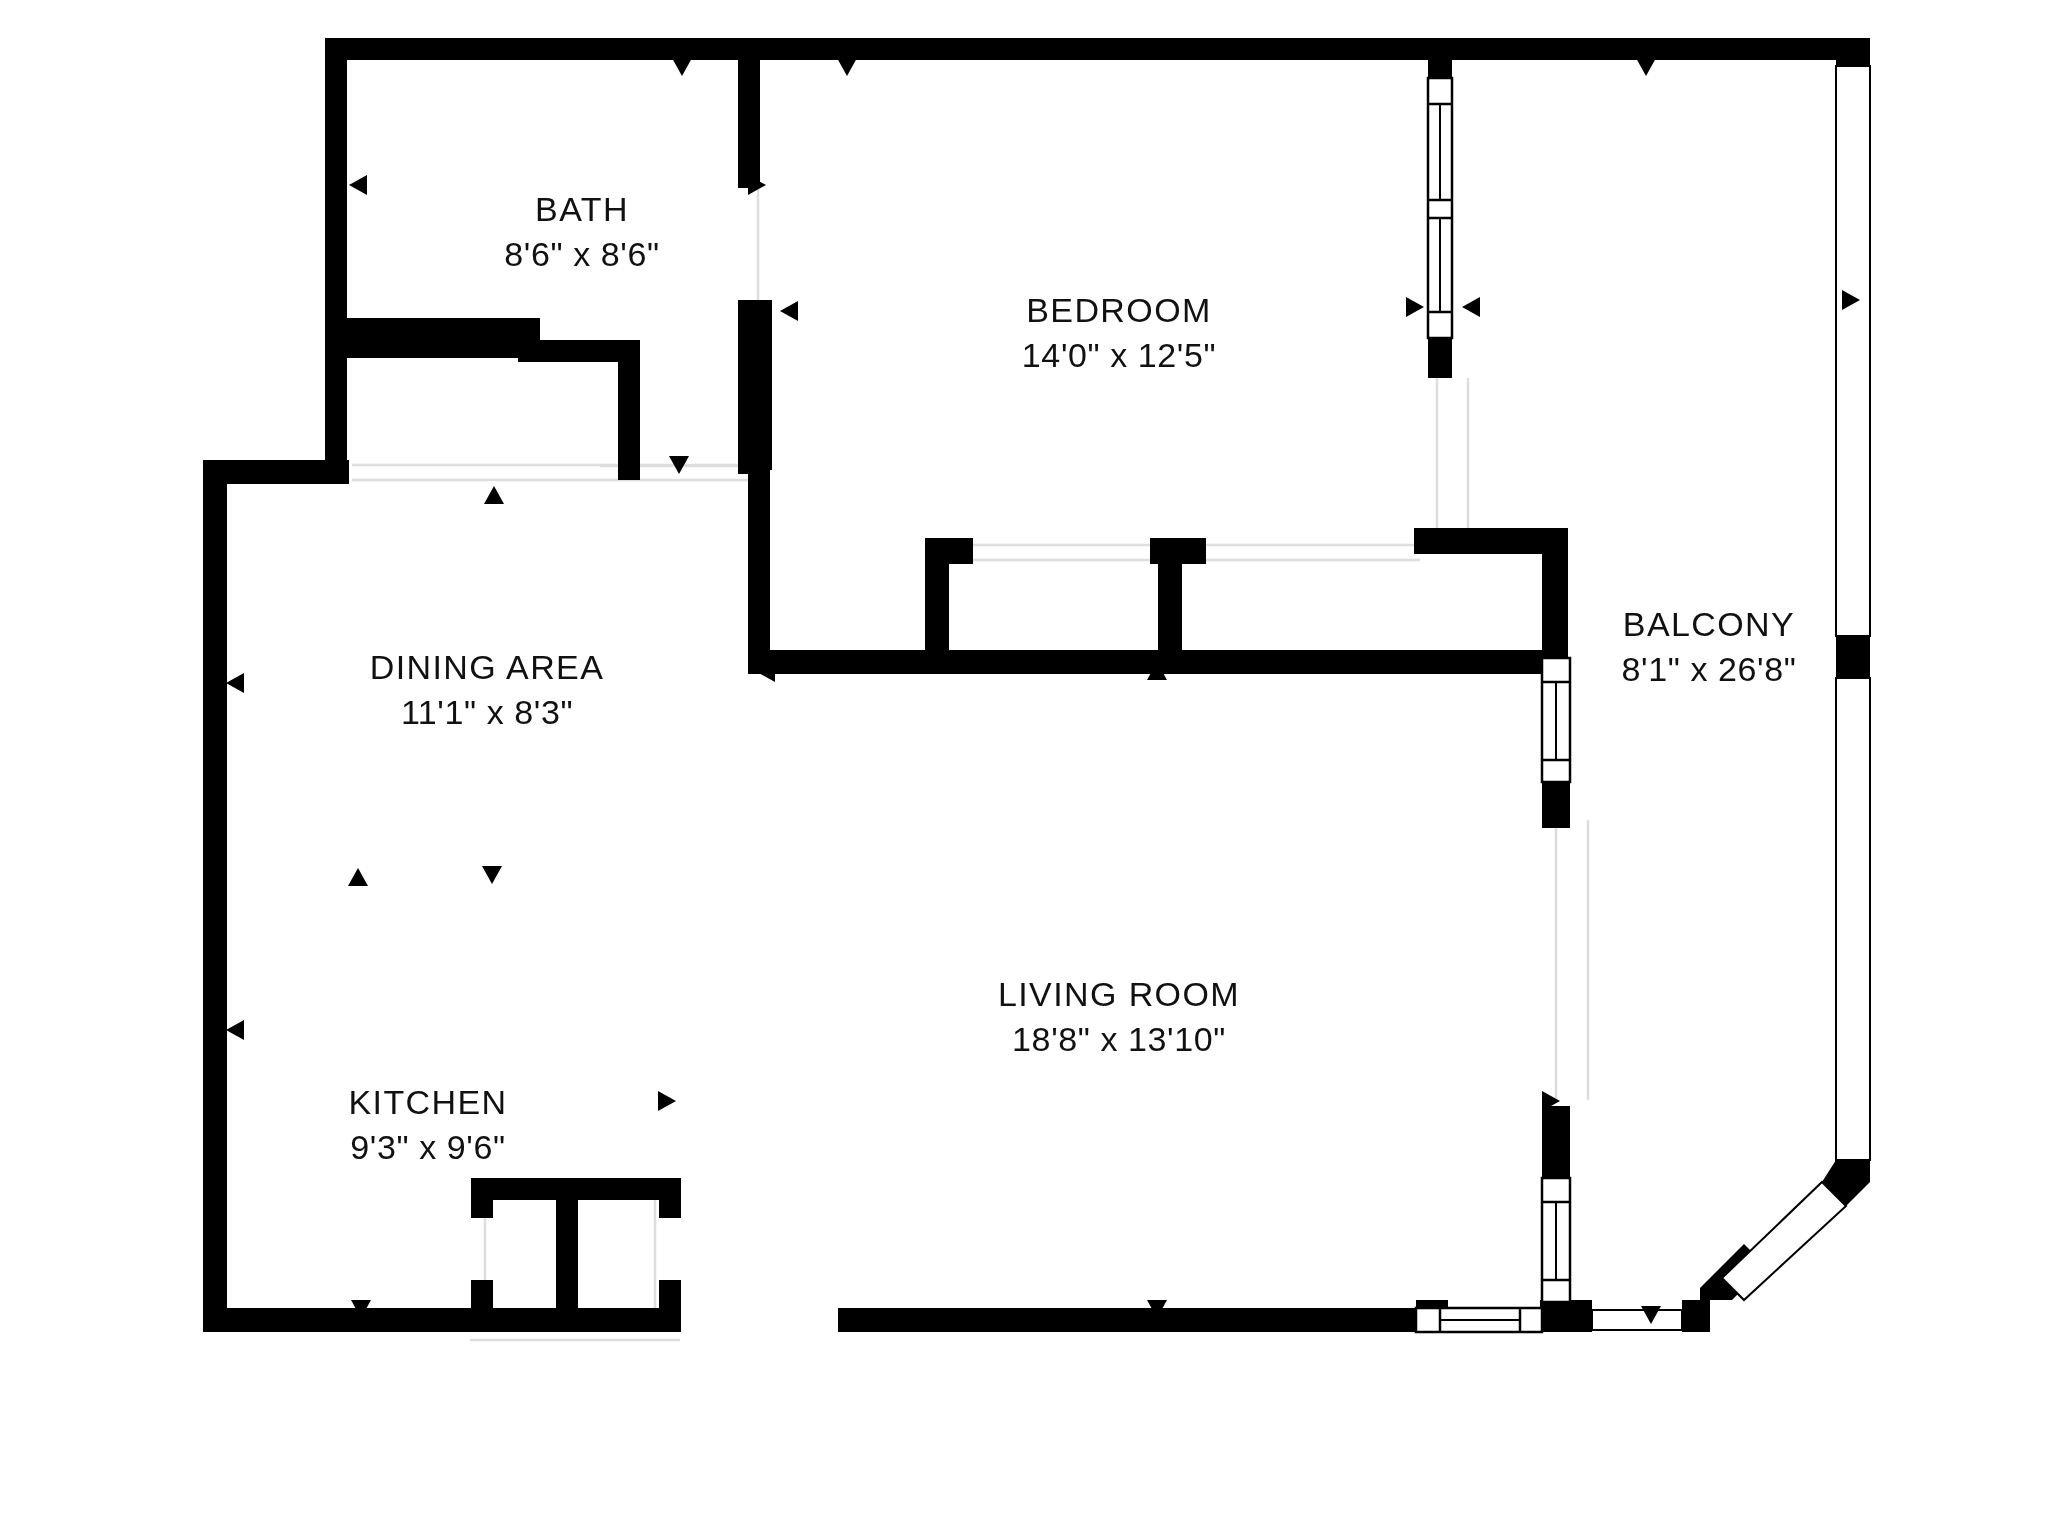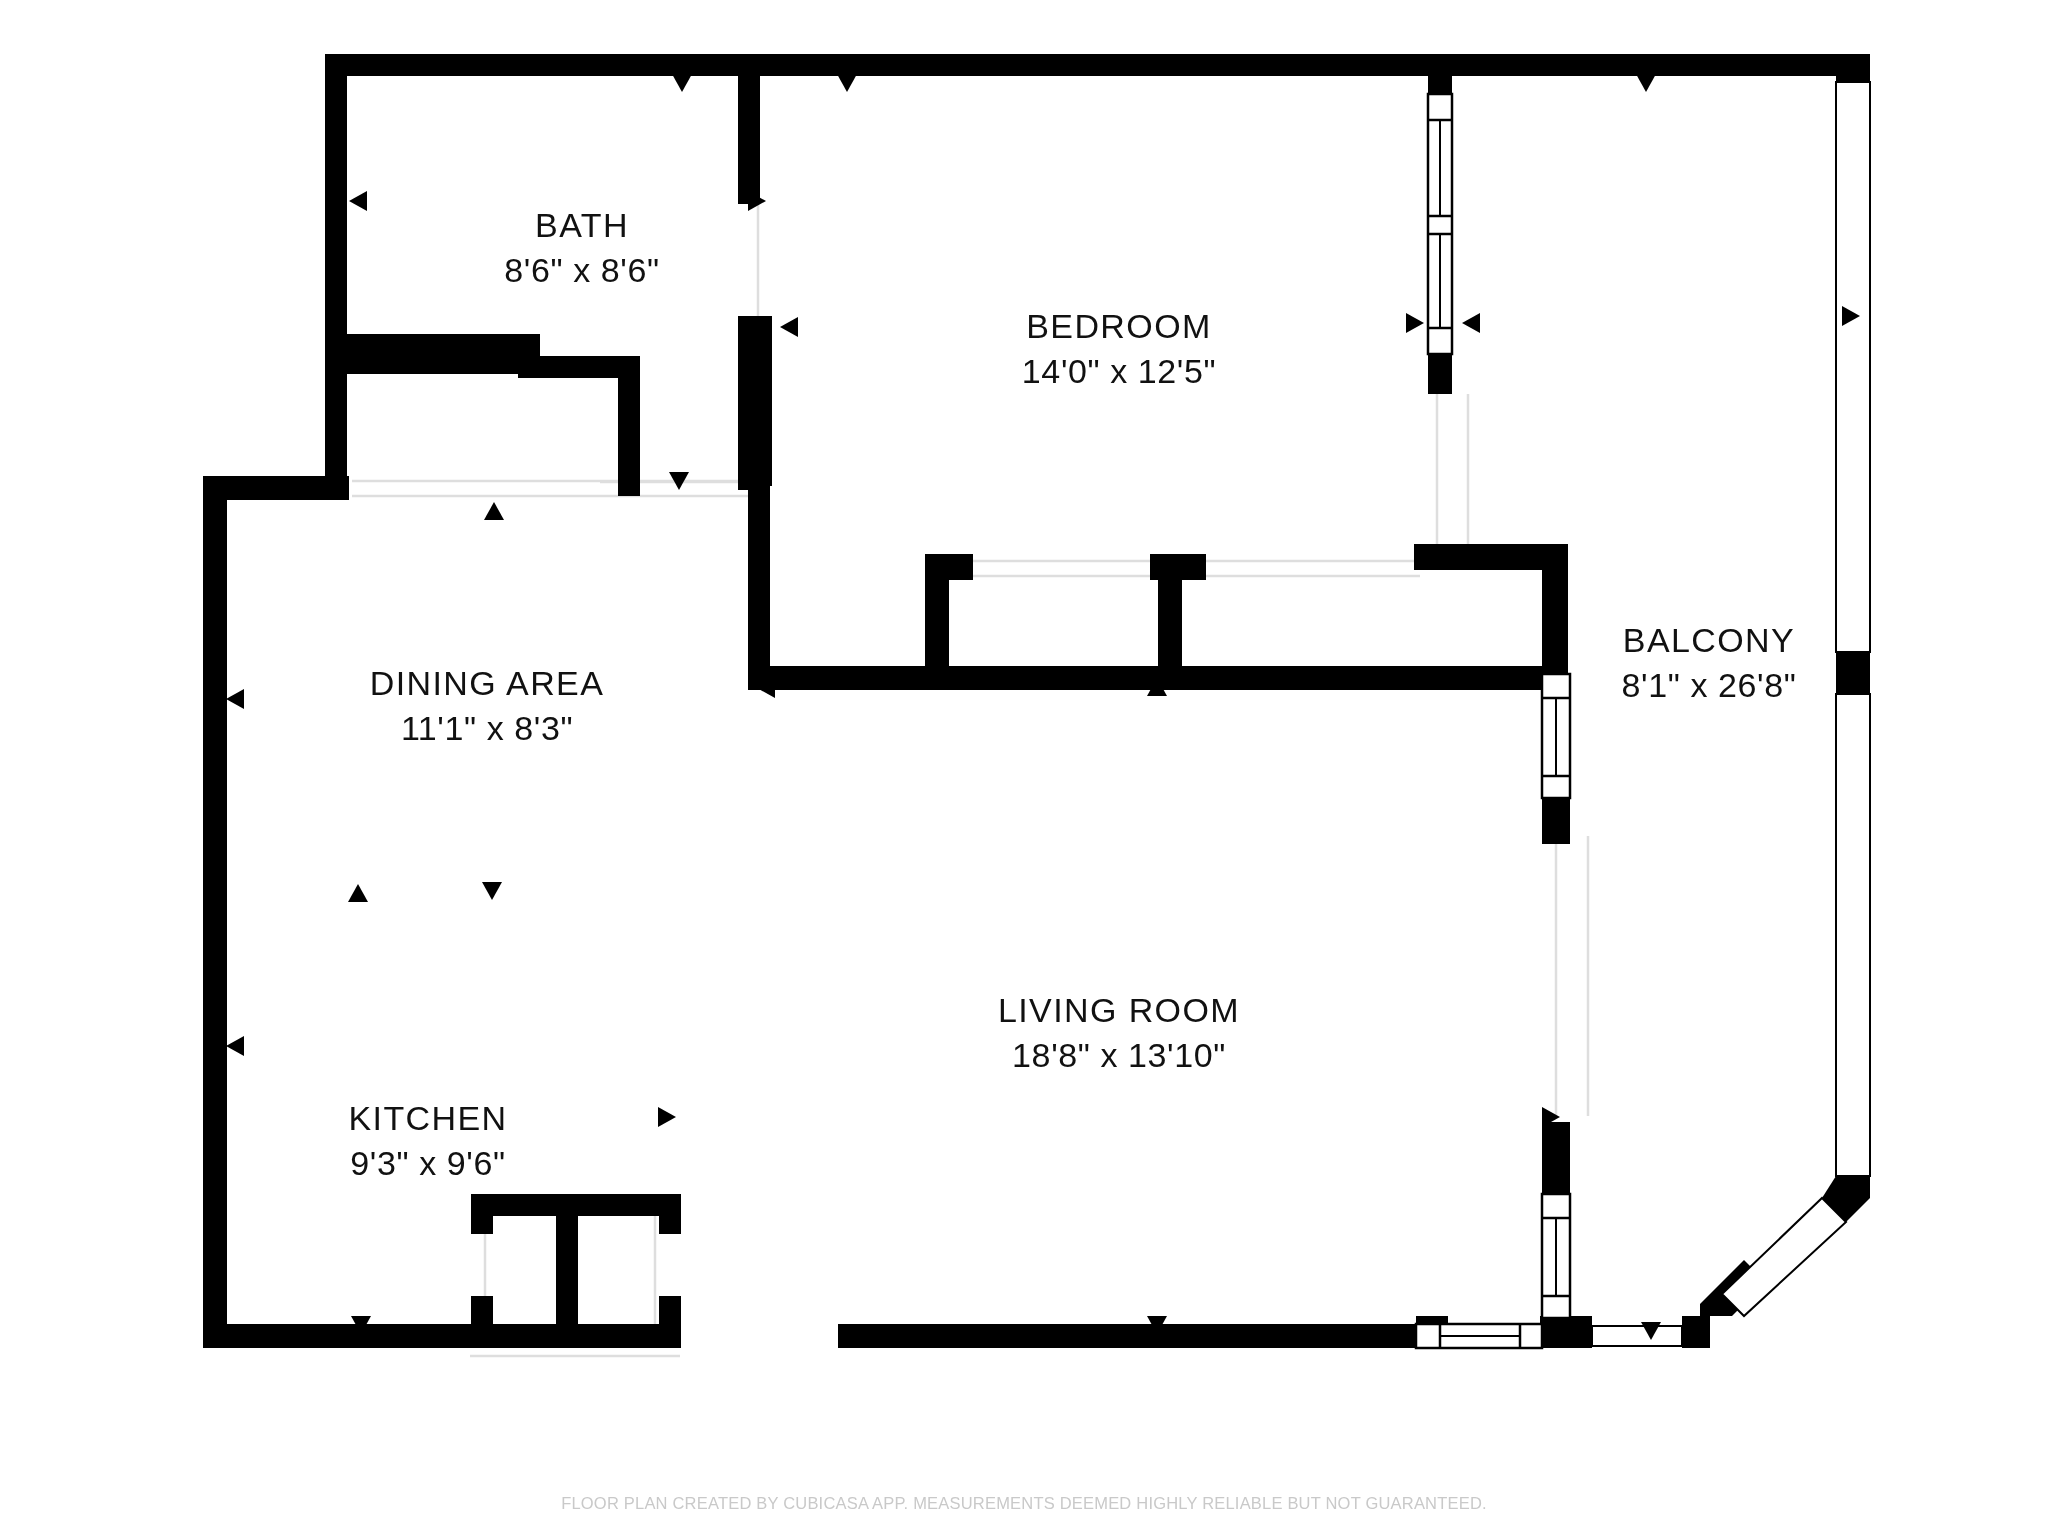--- a/index.html
+++ b/index.html
@@ -10,21 +10,21 @@
   body {
     width: 2048px;
     height: 1536px;
     font-family: "Liberation Sans", sans-serif;
     overflow: hidden;
     position: relative;
   }
   #plan-root {
     position: absolute;
     left: 0;
-    top: 16px;
+    top: 0;
     width: 2048px;
     height: 1099px;
   }
   svg#floorplan {
     display: block;
     width: 2048px;
     height: 1536px;
   }
   .room-name {
     font-family: "Liberation Sans", sans-serif;
@@ -282,15 +282,14 @@
       </g>
 
       <g>
         <text class="room-name" x="428" y="1105">KITCHEN</text>
         <text class="room-dims" x="428" y="1150">9'3" x 9'6"</text>
       </g>
     </g>
 
   </svg>
 
-  <div class="footer-note">FLOOR PLAN CREATED BY CUBICASA APP. MEASUREMENTS DEEMED HIGHLY RELIABLE BUT NOT GUARANTEED.</div>
 
 </div>
 
 </body></html>

